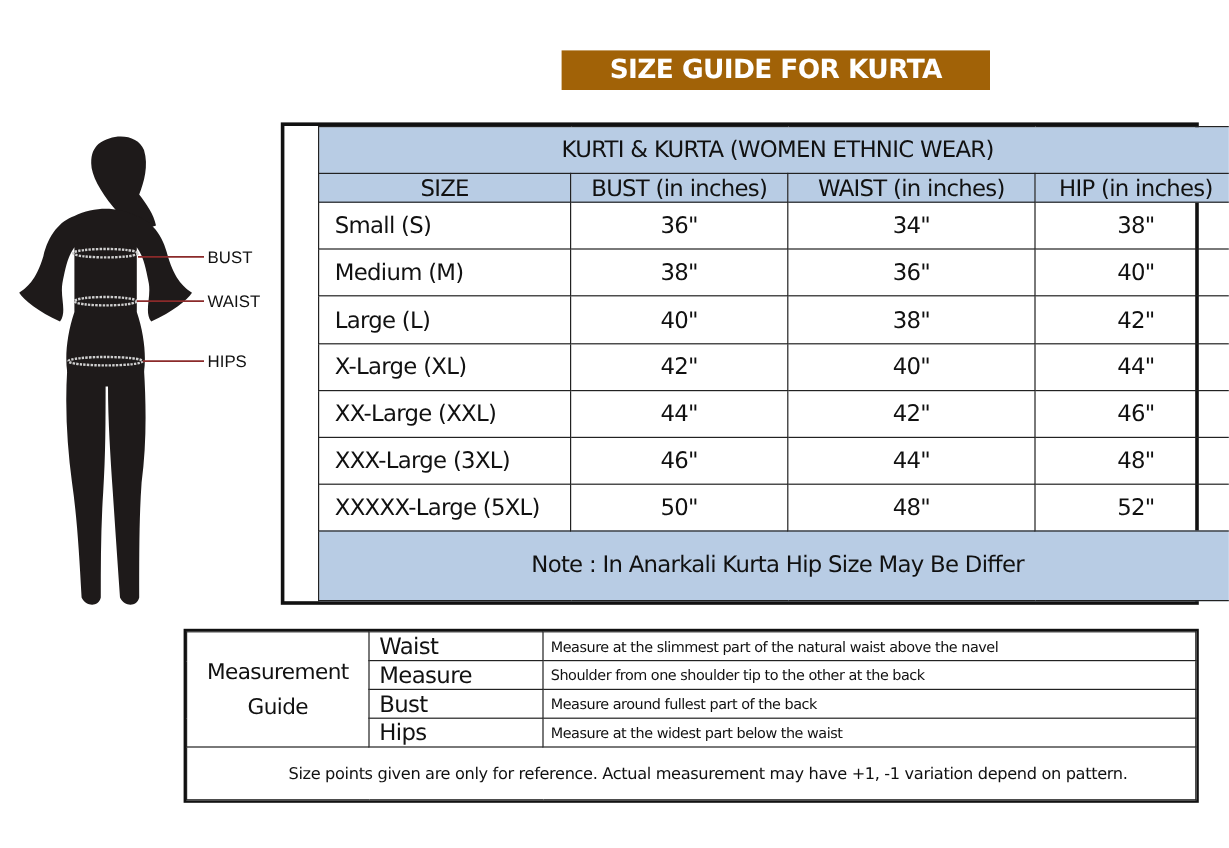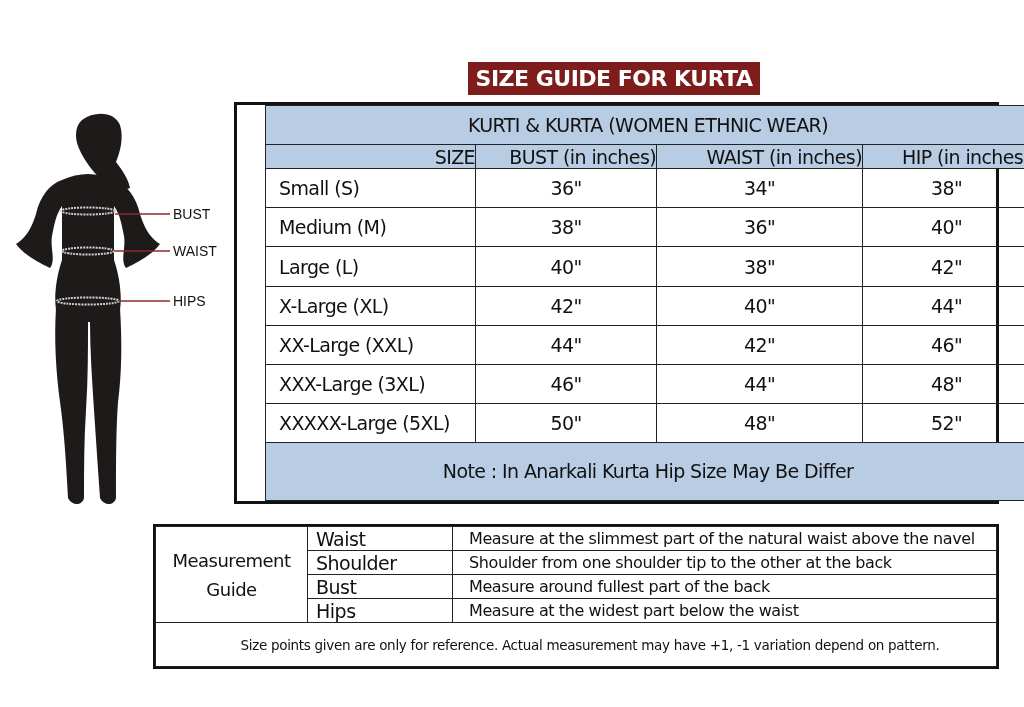--- a/index.html
+++ b/index.html
@@ -1,22 +1,22 @@
 <!DOCTYPE html>
 <html><head>
   <meta charset="utf-8">
   <style>
     * { box-sizing: border-box; margin: 0; padding: 0; }
     html, body { width: 1024px; height: 707px; background: #ffffff; overflow: hidden; }
     body { position: relative; font-family: "DejaVu Sans", "Liberation Sans", sans-serif; color: #111; }
 
     .title-banner {
-      position: absolute; left: 468px; top: 42px; width: 292px; height: 33px;
-      background: #7f1d1d; color: #fff; font-weight: bold; font-size: 22px;
-      display: flex; align-items: center; justify-content: center; letter-spacing: -0.5px; margin-top: 20px;
+      position: absolute; left: 468px; top: 42px; width: 357px; height: 33px;
+      background: #a16207; color: #fff; font-weight: bold; font-size: 22px;
+      display: flex; align-items: center; justify-content: center; letter-spacing: -0.5px;
     }
 
     
     .figure { position: absolute; left: 10px; top: 110px; width: 220px; height: 400px; }
     .figure svg { width: 100%; height: 100%; }
     .fig-label {
       position: absolute; font-size: 14px; color: #111; font-family: "Liberation Sans", sans-serif;
     }
 
     
@@ -24,36 +24,36 @@
       position: absolute; left: 234px; top: 102px; width: 765px; height: 402px;
       border: 3px solid #111; border-collapse: collapse;
     }
     .size-table table { width: 100%; height: 100%; border-collapse: collapse; table-layout: fixed; margin-left: 28px; }
     .size-table td, .size-table th {
       border: 1.5px solid #222; font-size: 19px; font-weight: bold;
       font-family: "DejaVu Sans", sans-serif; letter-spacing: -0.6px;
     }
     .band { background: #b8cce4; }
     .tt-title { height: 37px; text-align: center; font-weight: normal !important; font-size: 19px; }
-    .tt-head th { height: 14px; text-align: right; font-weight: normal; }
+    .tt-head th { height: 14px; text-align: center; font-weight: normal; }
     .tt-row td { height: 37px; }
     .tt-row td.size-name { text-align: left; padding-left: 13px; font-weight: normal; }
     .tt-row td.val { text-align: center; font-weight: normal; }
     .tt-note { height: 55px; text-align: center; font-weight: normal !important; }
 
     
     .guide {
       position: absolute; left: 153px; top: 524px; width: 846px; height: 145px;
       border: 2.5px solid #111;
     }
     .guide table { width: 100%; height: 100%; border-collapse: collapse; table-layout: fixed; }
     .guide td { border: 1.5px solid #222; font-family: "DejaVu Sans", sans-serif; }
     .g-label { text-align: center; font-size: 18px; line-height: 29px; letter-spacing: -0.5px; margin-left: 46px; }
     .g-part { font-size: 19px; padding-left: 8px; letter-spacing: -0.5px; }
-    .g-desc { font-size: 16px; padding-left: 16px; letter-spacing: -0.4px; }
+    .g-desc { font-size: 12px; padding-left: 6px; letter-spacing: -0.4px; }
     .g-foot { text-align: center; font-size: 13.5px; letter-spacing: -0.3px; height: 44px; padding-left: 28px; }
   </style>
 </head>
 <body>
 
 <div class="title-banner">SIZE GUIDE FOR KURTA</div>
 
 <div class="figure">
   <svg viewBox="0 0 220 400" xmlns="http://www.w3.org/2000/svg">
 
@@ -153,21 +153,21 @@
     <tbody>
         <tr>
       <td rowspan="4" class="g-label">
         <div>Measurement</div>
         <div>Guide</div>
       </td>
       <td class="g-part">Waist</td>
       <td class="g-desc">Measure at the slimmest part of the natural waist above the navel</td>
     </tr>
     <tr>
-      <td class="g-part">Shoulder</td>
+      <td class="g-part">Measure</td>
       <td class="g-desc">Shoulder from one shoulder tip to the other at the back</td>
     </tr>
     <tr>
       <td class="g-part">Bust</td>
       <td class="g-desc">Measure around fullest part of the back</td>
     </tr>
     <tr>
       <td class="g-part">Hips</td>
       <td class="g-desc">Measure at the widest part below the waist</td>
     </tr>

